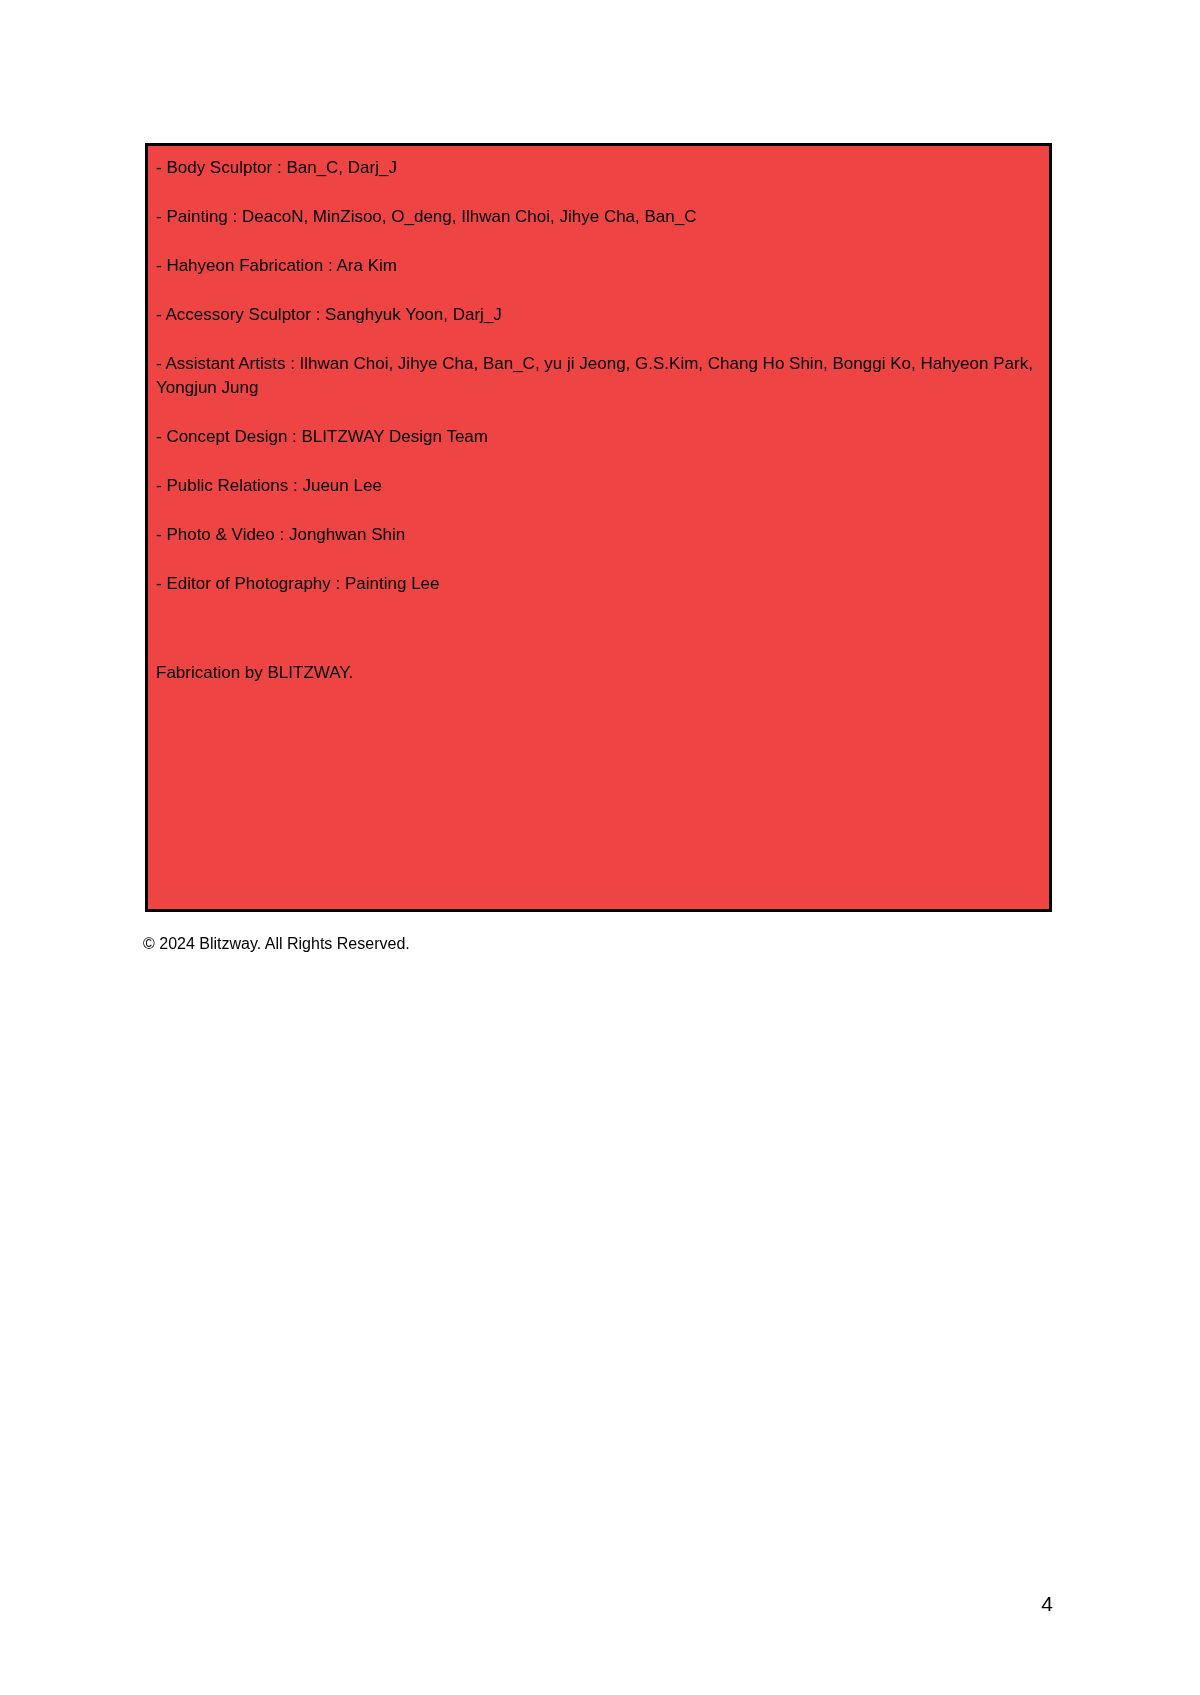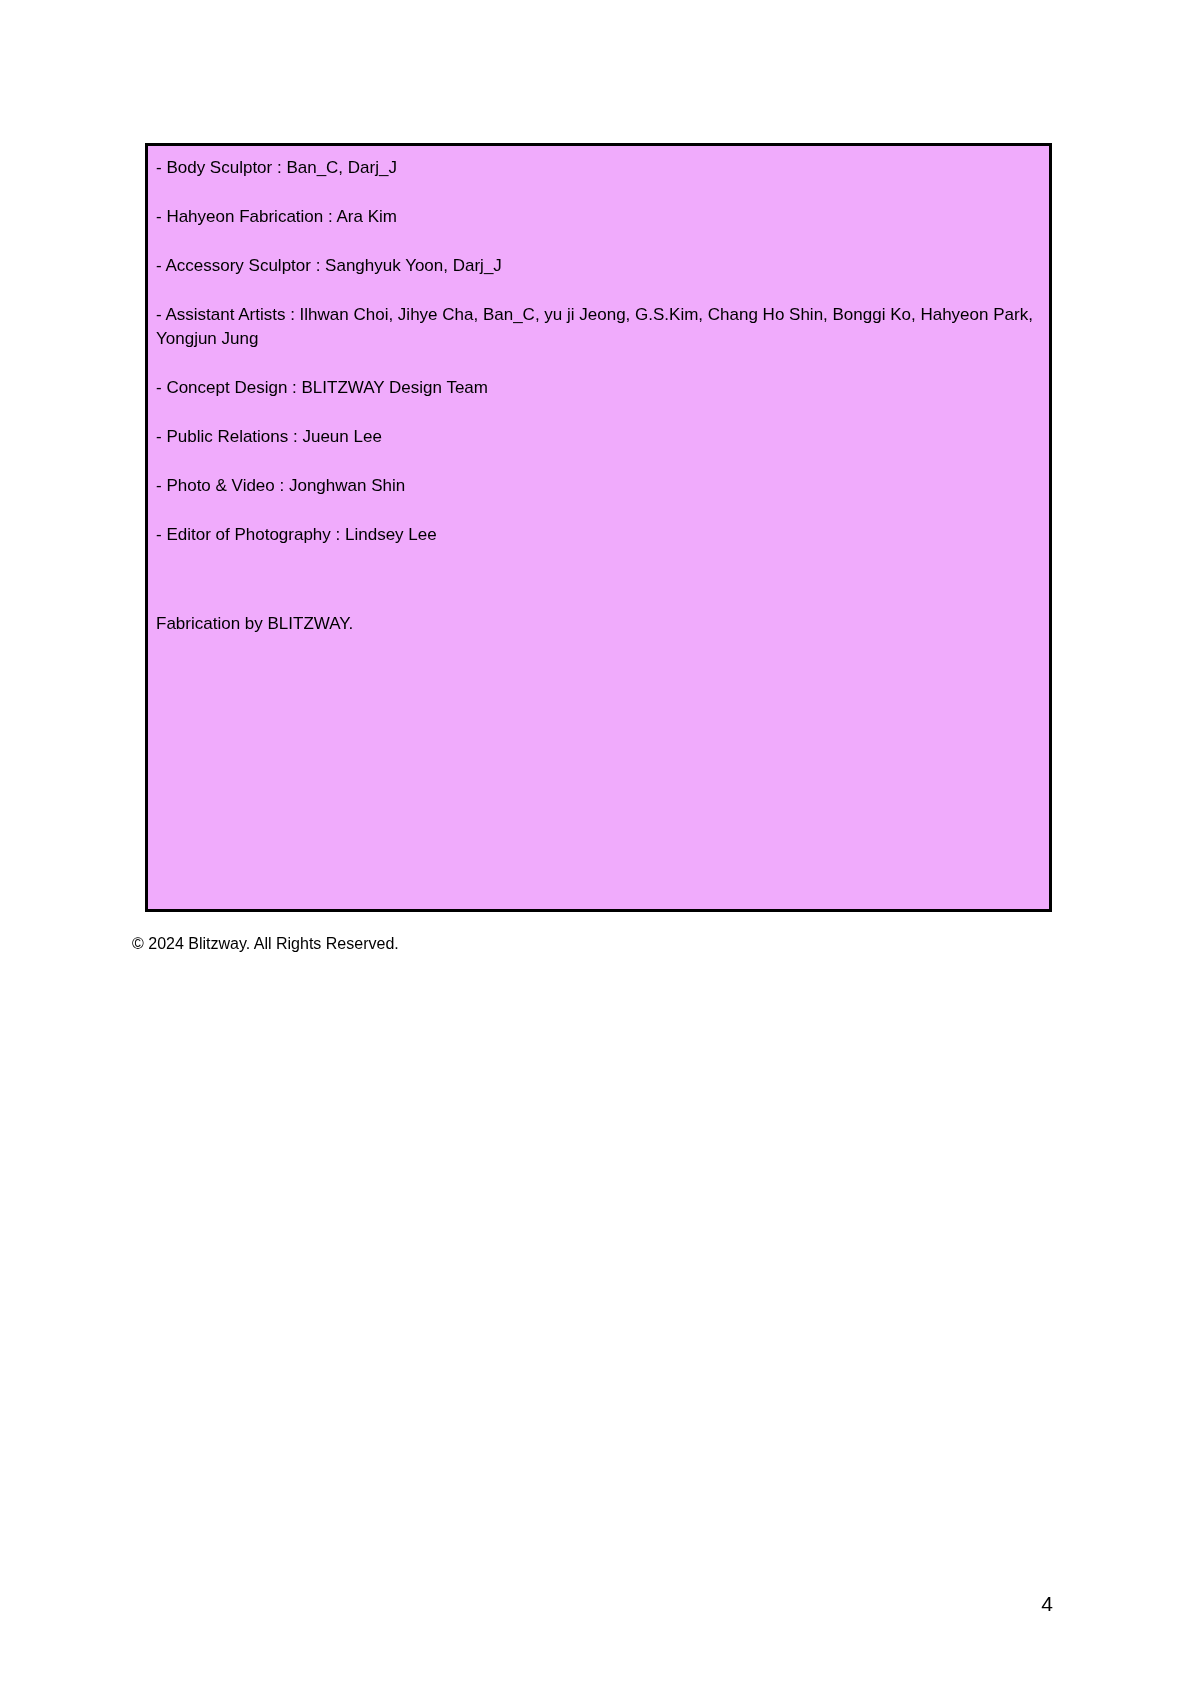--- a/index.html
+++ b/index.html
@@ -17,34 +17,34 @@
   }
   .credits-box {
     position: absolute;
     left: 145px;
     top: 143px;
     width: 907px;
     height: 769px;
     border: 3px solid #000000;
     box-sizing: border-box;
     padding: 10px 16px 0 8px;
-    background: #f0abfc;
+    background: #ef4444;
   }
   .credit-line {
     font-size: 17px;
     line-height: 24px;
     margin: 0 0 25px 0;
     letter-spacing: 0;
   }
   .closing-gap {
     height: 40px;
   }
   .copyright {
     position: absolute;
-    left: 132px;
+    left: 143px;
     top: 934px;
     margin: 0;
     font-size: 16px;
     line-height: 20px;
   }
   .page-number {
     position: absolute;
     left: 1027px;
     top: 1592px;
     width: 40px;
@@ -55,27 +55,28 @@
 </style>
 </head>
 <body>
 
 <div class="page">
 
   <div class="credits-box">
 
     <div class="credits-list">
         <p class="credit-line">- Body Sculptor : Ban_C, Darj_J</p>
+        <p class="credit-line">- Painting : DeacoN, MinZisoo, O_deng, Ilhwan Choi, Jihye Cha, Ban_C</p>
         <p class="credit-line">- Hahyeon Fabrication : Ara Kim</p>
         <p class="credit-line">- Accessory Sculptor : Sanghyuk Yoon, Darj_J</p>
         <p class="credit-line">- Assistant Artists : Ilhwan Choi, Jihye Cha, Ban_C, yu ji Jeong, G.S.Kim, Chang Ho Shin, Bonggi Ko, Hahyeon Park, Yongjun Jung</p>
         <p class="credit-line">- Concept Design : BLITZWAY Design Team</p>
         <p class="credit-line">- Public Relations : Jueun Lee</p>
         <p class="credit-line">- Photo &amp; Video : Jonghwan Shin</p>
-        <p class="credit-line">- Editor of Photography : Lindsey Lee</p>
+        <p class="credit-line">- Editor of Photography : Painting Lee</p>
       </div>
 
     <div class="closing-gap"></div>
 
     <div class="closing-list">
         <p class="credit-line">Fabrication by BLITZWAY.</p>
       </div>
 
   </div>
 

